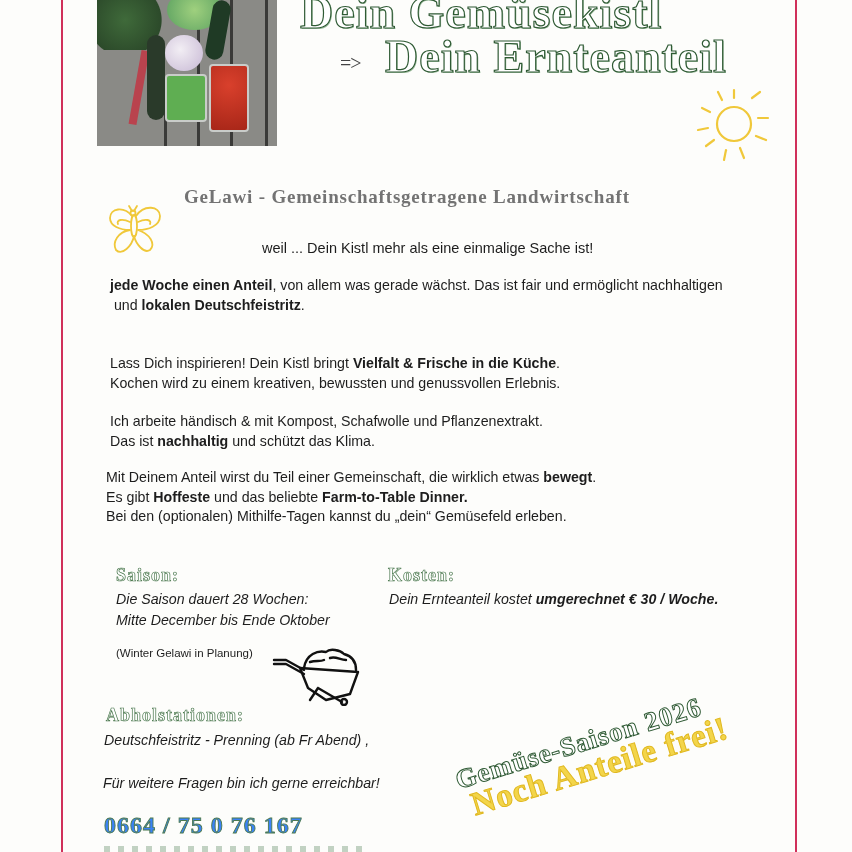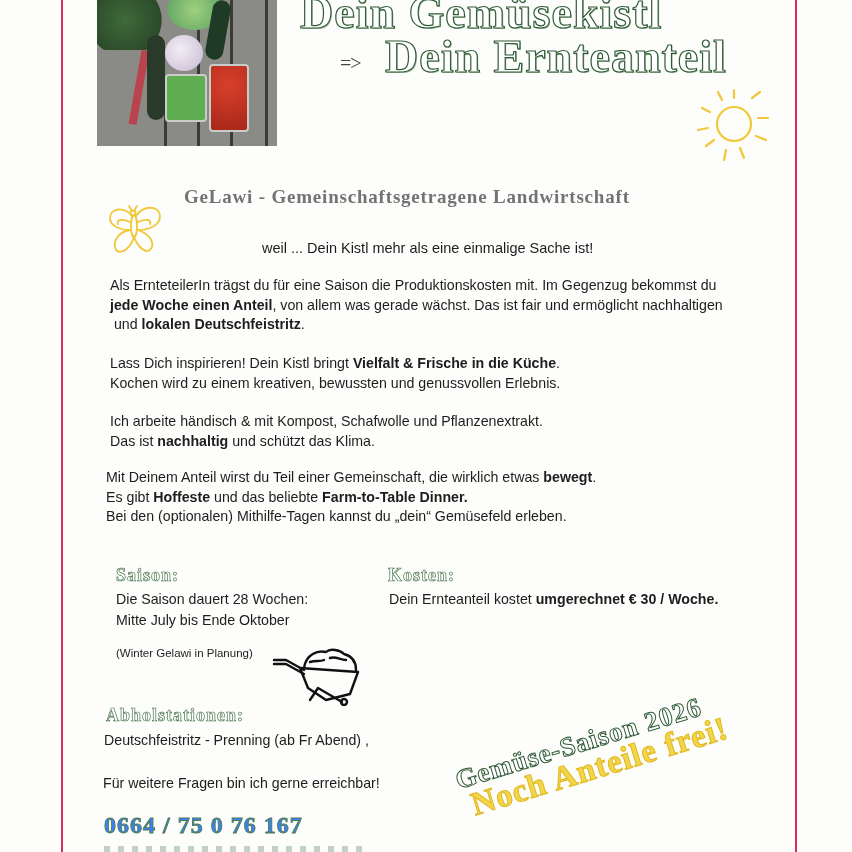--- a/index.html
+++ b/index.html
@@ -60,21 +60,21 @@
     .p4 { top: 468px; left: 106px; }
 
     .heading {
       position: absolute; font-family: "Liberation Serif", serif; font-size: 18px; font-weight: bold;
       color: #fff; -webkit-text-stroke: 0.7px #4d7a50; letter-spacing: 1px; white-space: nowrap;
     }
     .h-saison { left: 116px; top: 565px; }
     .h-kosten { left: 388px; top: 565px; }
     .h-abhol { left: 106px; top: 705px; }
 
-    .txt { position: absolute; font-size: 14.2px; line-height: 21px; white-space: nowrap; }
+    .txt { position: absolute; font-size: 14.2px; line-height: 21px; white-space: nowrap; font-style: italic; }
     .saison-text { left: 116px; top: 589px; }
     .kosten-text { left: 382px; top: 589px; }
     .kosten-text .l1 { padding-left: 7px; }
     .winter { position: absolute; left: 116px; top: 647px; font-size: 11.5px; white-space: nowrap; }
     .abhol-text { left: 104px; top: 730px; }
     .fragen { left: 103px; top: 773px; }
 
     .phone {
       position: absolute; left: 104px; top: 812px; font-family: "Liberation Serif", serif;
       font-size: 24px; font-weight: bold; color: #3b82f6; -webkit-text-stroke: 0.9px #4d7a50;
@@ -145,21 +145,20 @@
     <ellipse cx="28" cy="24" rx="3" ry="11"></ellipse>
     <circle cx="27" cy="11" r="2.5"></circle>
     <path d="M26 9 L23 4 M28 9 L31 4"></path>
     <path d="M24 20 C16 16,10 18,12 22 M32 20 C40 16,46 18,44 22"></path>
   </g>
 </svg>
 
 <div class="tagline">weil ... Dein Kistl mehr als eine einmalige Sache ist!</div>
 
 <div class="para p1">
-  <div>Als ErnteteilerIn trägst du für eine Saison die Produktionskosten mit. Im Gegenzug bekommst du</div>
   <div><b>jede Woche einen Anteil</b><span>, von allem was gerade wächst. Das ist fair und ermöglicht nachhaltigen</span></div>
   <div style="white-space:pre"><span> und </span><b>lokalen Deutschfeistritz</b><span>.</span></div>
 </div>
 
 <div class="para p2">
   <div><span>Lass Dich inspirieren! Dein Kistl bringt </span><b>Vielfalt &amp; Frische in die Küche</b><span>.</span></div>
   <div>Kochen wird zu einem kreativen, bewussten und genussvollen Erlebnis.</div>
 </div>
 
 <div class="para p3">
@@ -169,21 +168,21 @@
 
 <div class="para p4">
   <div><span>Mit Deinem Anteil wirst du Teil einer Gemeinschaft, die wirklich etwas </span><b>bewegt</b><span>.</span></div>
   <div><span>Es gibt </span><b>Hoffeste</b><span> und das beliebte </span><b>Farm-to-Table Dinner.</b></div>
   <div>Bei den (optionalen) Mithilfe-Tagen kannst du „dein“ Gemüsefeld erleben.</div>
 </div>
 
 <div class="heading h-saison">Saison:</div>
 <div class="txt saison-text">
   <div>Die Saison dauert 28 Wochen:</div>
-  <div>Mitte July bis Ende Oktober</div>
+  <div>Mitte December bis Ende Oktober</div>
 </div>
 <div class="winter">(Winter Gelawi in Planung)</div>
 
 <div class="heading h-kosten">Kosten:</div>
 <div class="txt kosten-text">
   <div class="l1"><span>Dein Ernteanteil kostet </span><b>umgerechnet € 30 / Woche.</b></div>
 </div>
 
 <svg class="wheelbarrow" viewBox="0 0 92 58">
   <g stroke="#111" stroke-width="2.4" fill="none" stroke-linecap="round" stroke-linejoin="round">

